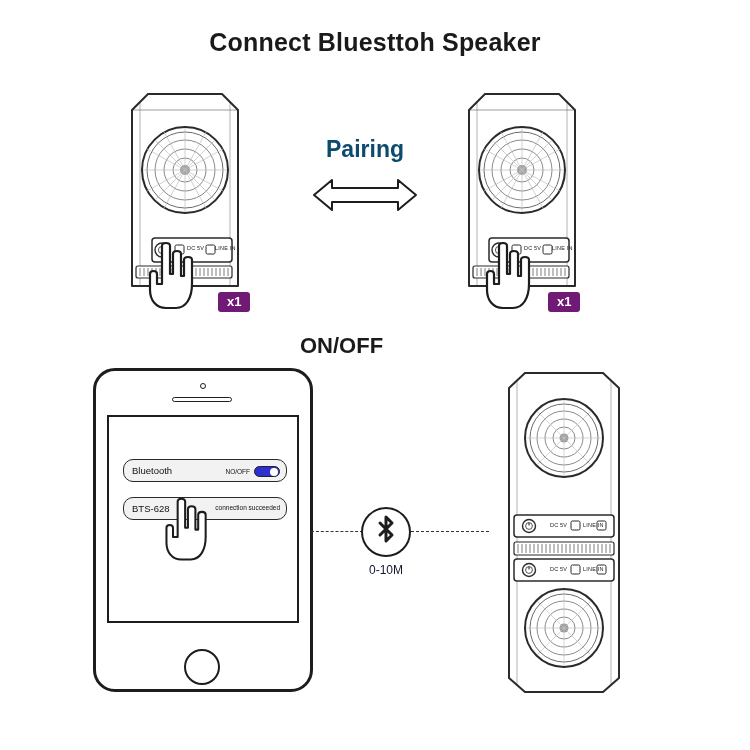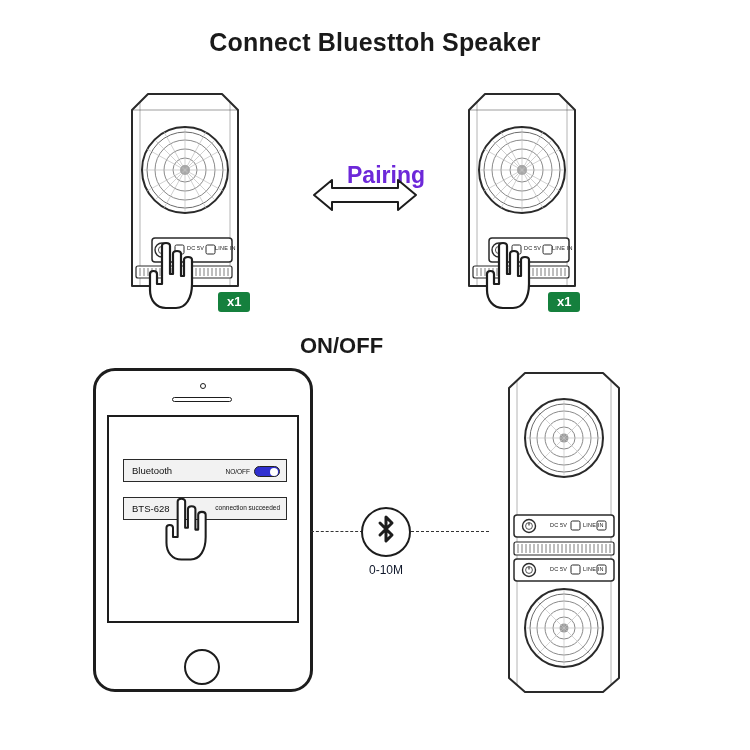--- a/index.html
+++ b/index.html
@@ -24,26 +24,26 @@
     text-align: center;
     font-size: 25px;
     font-weight: bold;
     color: #1a1a1a;
     letter-spacing: 0.2px;
   }
 
   .label-pairing {
     position: absolute;
     left: 305px;
-    top: 162px;
+    top: 136px;
     width: 120px;
-    text-align: right;
+    text-align: center;
     font-size: 23px;
     font-weight: bold;
-    color: #6d28d9;
+    color: #0c4a6e;
   }
   .label-onoff {
     position: absolute;
     left: 300px;
     top: 333px;
     width: 130px;
     font-size: 22px;
     font-weight: bold;
     color: #1a1a1a;
   }
@@ -70,21 +70,21 @@
     white-space: nowrap;
     letter-spacing: 0.2px;
   }
 
   
   .hand { position: absolute; }
 
   
   .badge {
     position: absolute;
-    background: #15803d;
+    background: #701a75;
     color: #fff;
     font-size: 13px;
     font-weight: bold;
     border-radius: 3px;
     padding: 2px 9px 3px 9px;
     text-align: center;
   }
 
   
   .phone {
@@ -129,21 +129,21 @@
     border: 2px solid #1d1d1d;
     border-radius: 50%;
     box-sizing: border-box;
   }
   .row-bt, .row-dev {
     position: absolute;
     left: 14px;
     width: 164px;
     height: 23px;
     border: 1.5px solid #2a2a2a;
-    border-radius: 0;
+    border-radius: 10px;
     background: #f2f2f2;
     box-sizing: border-box;
   }
   .row-bt { top: 42px; }
   .row-dev { top: 80px; }
   .row-label {
     position: absolute;
     left: 8px; top: 5px;
     font-size: 9.5px;
     color: #111;

